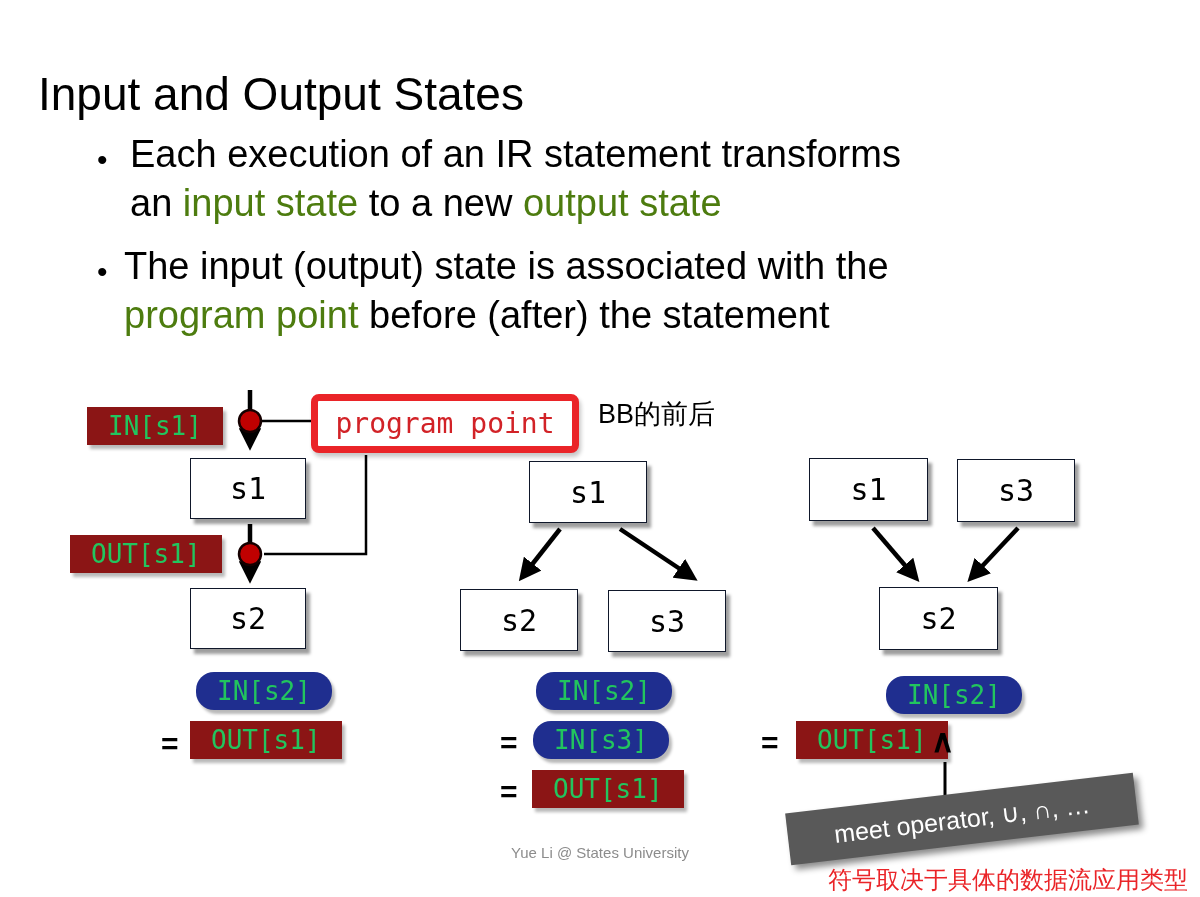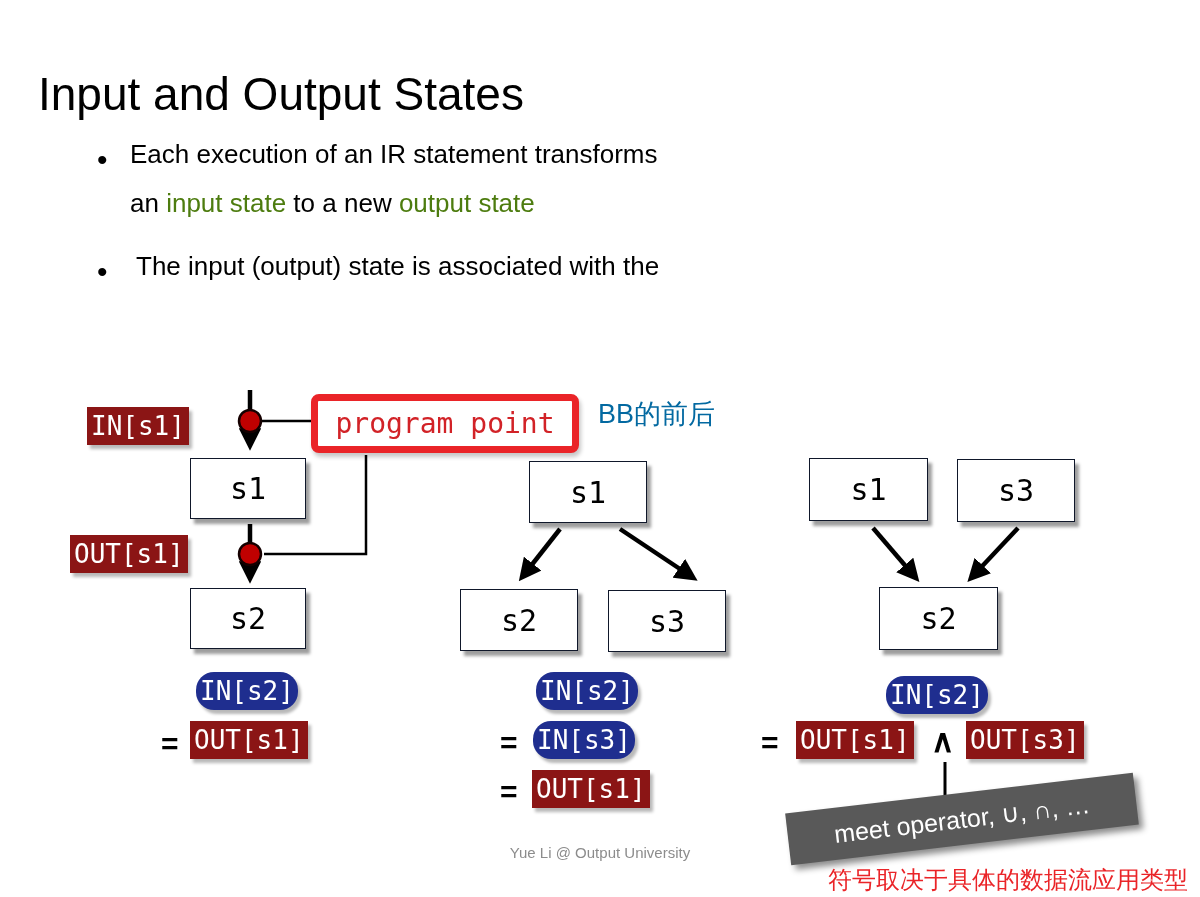--- a/index.html
+++ b/index.html
@@ -1,41 +1,41 @@
 <!DOCTYPE html>
 <html><head>
 <meta charset="utf-8">
 <style>
   html,body{margin:0;padding:0;background:#fff;}
   #slide{position:relative;width:1200px;height:897px;background:#ffffff;overflow:hidden;
          font-family:"Liberation Sans",sans-serif;color:#000;}
   #title{position:absolute;left:38px;top:36px;font-size:46px;font-weight:400;
          letter-spacing:0px;white-space:nowrap;}
   .bullet-marker{position:absolute;font-size:30px;}
-  .blines{position:absolute;font-size:26px;line-height:49px;white-space:nowrap;}
+  .blines{position:absolute;font-size:38px;line-height:49px;white-space:nowrap;}
   .red{color:#4d7c0f;}
   
   .sbox{position:absolute;background:#fff;border:1px solid #0f172a;
         box-shadow:4px 5px 3px rgba(0,0,0,0.38);
         display:flex;align-items:center;justify-content:center;
         font-family:"DejaVu Sans Mono",monospace;font-size:30px;}
   
   .lbl{position:absolute;font-family:"DejaVu Sans Mono",monospace;font-size:26px;
-       color:#ffffff;padding:3px 4px;white-space:nowrap;line-height:32px;
+       color:#22c55e;padding:3px 21px;white-space:nowrap;line-height:32px;
        box-shadow:3px 4px 3px rgba(0,0,0,0.28);}
   .lbl-dark{background:#8B1515;}
   .lbl-blue{background:#1F2E8F;border-radius:18px;}
   .eqsign{position:absolute;font-weight:bold;font-size:30px;font-family:"Liberation Sans",sans-serif;}
   .meet-sign{position:absolute;font-weight:bold;font-size:32px;}
   #callout{position:absolute;left:311px;top:394px;width:254px;height:45px;
            background:#fff;border:7px solid #EA2428;border-radius:8px;
            box-shadow:2px 4px 4px rgba(0,0,0,0.22);
            display:flex;align-items:center;justify-content:center;
            font-family:"DejaVu Sans Mono",monospace;font-size:28px;color:#D22227;}
-  #bb-note{position:absolute;left:598px;top:396px;font-size:27px;color:#0369a1;white-space:nowrap;}
+  #bb-note{position:absolute;left:598px;top:396px;font-size:27px;color:#000000;white-space:nowrap;}
   #meet-box{position:absolute;left:787px;top:793px;width:350px;height:52px;background:#595959;
             transform:rotate(-6.7deg);box-shadow:4px 5px 6px rgba(0,0,0,0.45);
             display:flex;align-items:center;justify-content:center;
             color:#fff;font-size:25px;white-space:nowrap;}
   #meet-caption{position:absolute;left:828px;top:864px;font-size:24px;color:#EA2428;white-space:nowrap;}
   #footer{position:absolute;left:0;top:844px;width:1200px;text-align:center;
           font-size:15px;color:#8C8C8C;}
   svg.overlay{position:absolute;left:0;top:0;pointer-events:none;}
 </style>
 </head>
@@ -45,22 +45,23 @@
 
   <h1 id="title">Input and Output States</h1>
 
   <span class="bullet-marker" style="left:97px;top:143px;">•</span>
   <div class="blines" style="left:130px;top:130px;">
     <div>Each execution of an IR statement transforms</div>
     <div><span>an </span><span class="red">input state</span><span> to a new </span><span class="red">output state</span></div>
   </div>
 
   <span class="bullet-marker" style="left:97px;top:255px;">•</span>
-  <div class="blines" style="left:136px;top:242px;">
+  <div class="blines" style="left:124px;top:242px;">
     <div>The input (output) state is associated with the</div>
+    <div><span class="red">program point</span><span> before (after) the statement</span></div>
   </div>
 
   <svg class="overlay" width="1200" height="897" viewBox="0 0 1200 897">
     <defs>
       <marker id="ah" viewBox="0 0 10 10" refX="7" refY="5" markerWidth="5" markerHeight="5" orient="auto-start-reverse">
         <path d="M0,0 L10,5 L0,10 z" fill="#000"></path>
       </marker>
     </defs>
 
     <g>
@@ -103,20 +104,19 @@
   <span class="eqsign" style="left:500px;top:775px;">=</span>
   <div class="lbl lbl-dark" style="left:532px;top:770px;">OUT[s1]</div>
 
   <div class="sbox" style="left:809px;top:458px;width:117px;height:61px;">s1</div>
   <div class="sbox" style="left:957px;top:459px;width:116px;height:61px;">s3</div>
   <div class="sbox" style="left:879px;top:587px;width:117px;height:61px;">s2</div>
   <div class="lbl lbl-blue" style="left:886px;top:676px;">IN[s2]</div>
   <span class="eqsign" style="left:761px;top:726px;">=</span>
   <div class="lbl lbl-dark" style="left:796px;top:721px;">OUT[s1]</div>
   <span class="meet-sign" style="left:931px;top:722px;">∧</span>
-  <div class="lbl lbl-dark" style="left:966px;top:721px;">OUT[s3]</div>
 
   <div id="meet-box">meet operator, ∪, ∩, …</div>
   <div id="meet-caption">符号取决于具体的数据流应用类型</div>
 
-  <div id="footer">Yue Li @ Output University</div>
+  <div id="footer">Yue Li @ States University</div>
 
 </div>
 
 </body></html>

